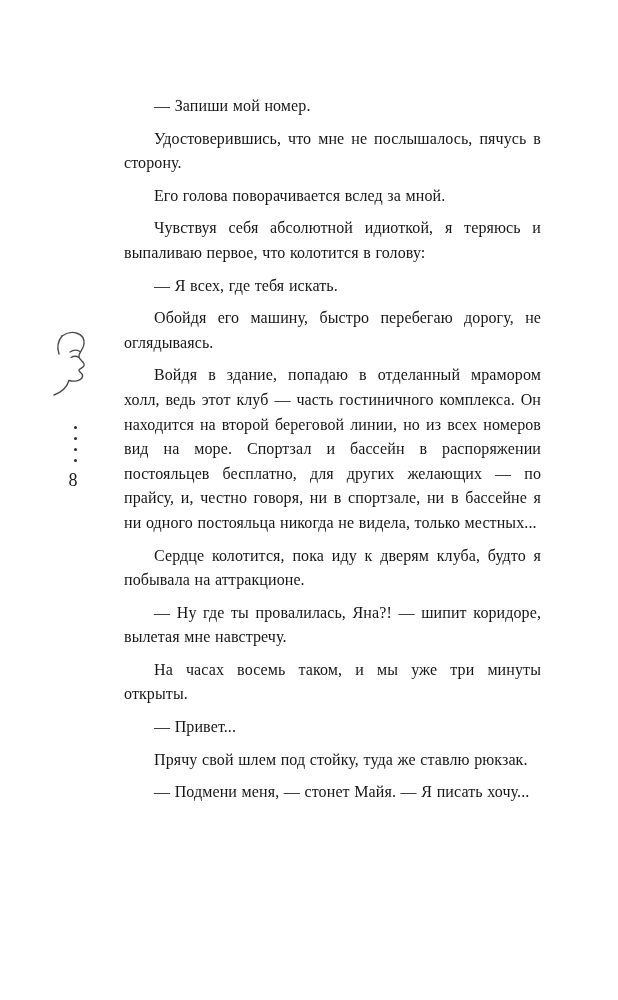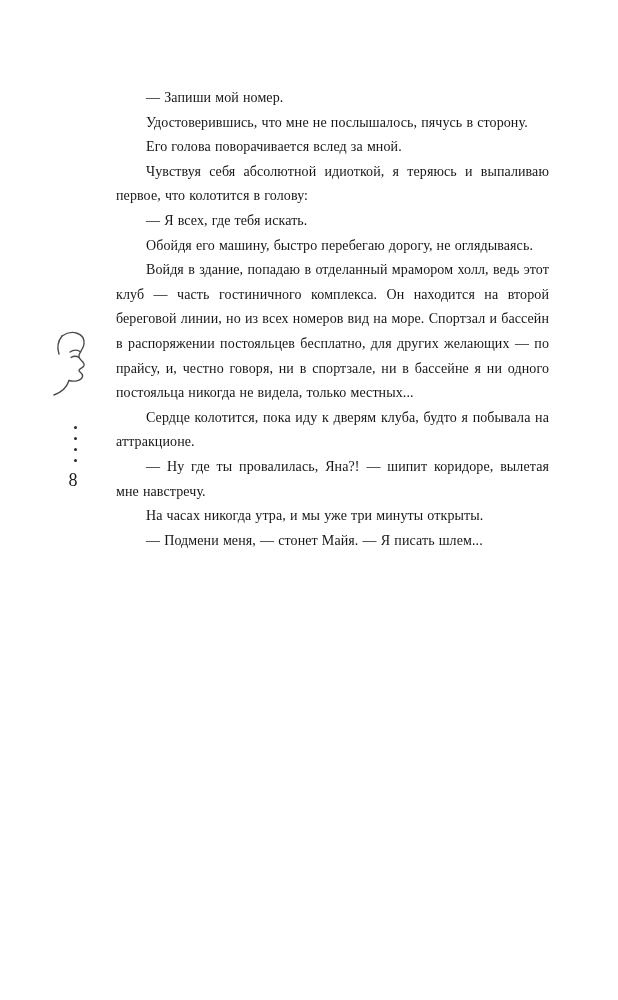--- a/index.html
+++ b/index.html
@@ -57,25 +57,25 @@
   }
 
   
   .text-block {
     position: absolute;
     left: 116px;
     top: 86px;
     width: 433px;
   }
   .text-block p {
-    margin: 0;
+    margin: 8px;
     padding: 0;
     text-indent: 30px;
     text-align: justify;
-    font-size: 14px;
+    font-size: 16px;
     line-height: 24.6px;
     letter-spacing: 0.1px;
     hyphens: auto;
     -webkit-hyphens: auto;
     word-spacing: 0.5px;
   }
 </style>
 </head>
 <body>
 
@@ -105,17 +105,19 @@
   <div class="text-block">
     <p>— Запиши мой номер.</p>
     <p>Удостоверившись, что мне не послышалось, пячусь в сторону.</p>
     <p>Его голова поворачивается вслед за мной.</p>
     <p>Чувствуя себя абсолютной идиоткой, я теряюсь и выпаливаю первое, что колотится в голову:</p>
     <p>— Я всех, где тебя искать.</p>
     <p>Обойдя его машину, быстро перебегаю дорогу, не оглядываясь.</p>
     <p>Войдя в здание, попадаю в отделанный мрамором холл, ведь этот клуб — часть гостиничного комплекса. Он находится на второй береговой линии, но из всех номеров вид на море. Спортзал и бассейн в распоряжении постояльцев бесплатно, для других желающих — по прайсу, и, честно говоря, ни в спортзале, ни в бассейне я ни одного постояльца никогда не видела, только местных...</p>
     <p>Сердце колотится, пока иду к дверям клуба, будто я побывала на аттракционе.</p>
     <p>— Ну где ты провалилась, Яна?! — шипит коридоре, вылетая мне навстречу.</p>
-    <p>На часах никогда утра, и мы уже три минуты открыты.</p>
-    <p>— Подмени меня, — стонет Майя. — Я писать шлем...</p>
+    <p>На часах восемь таком, и мы уже три минуты открыты.</p>
+    <p>— Привет...</p>
+    <p>Прячу свой шлем под стойку, туда же ставлю рюкзак.</p>
+    <p>— Подмени меня, — стонет Майя. — Я писать хочу...</p>
   </div>
 
 </div>
 
 </body></html>

